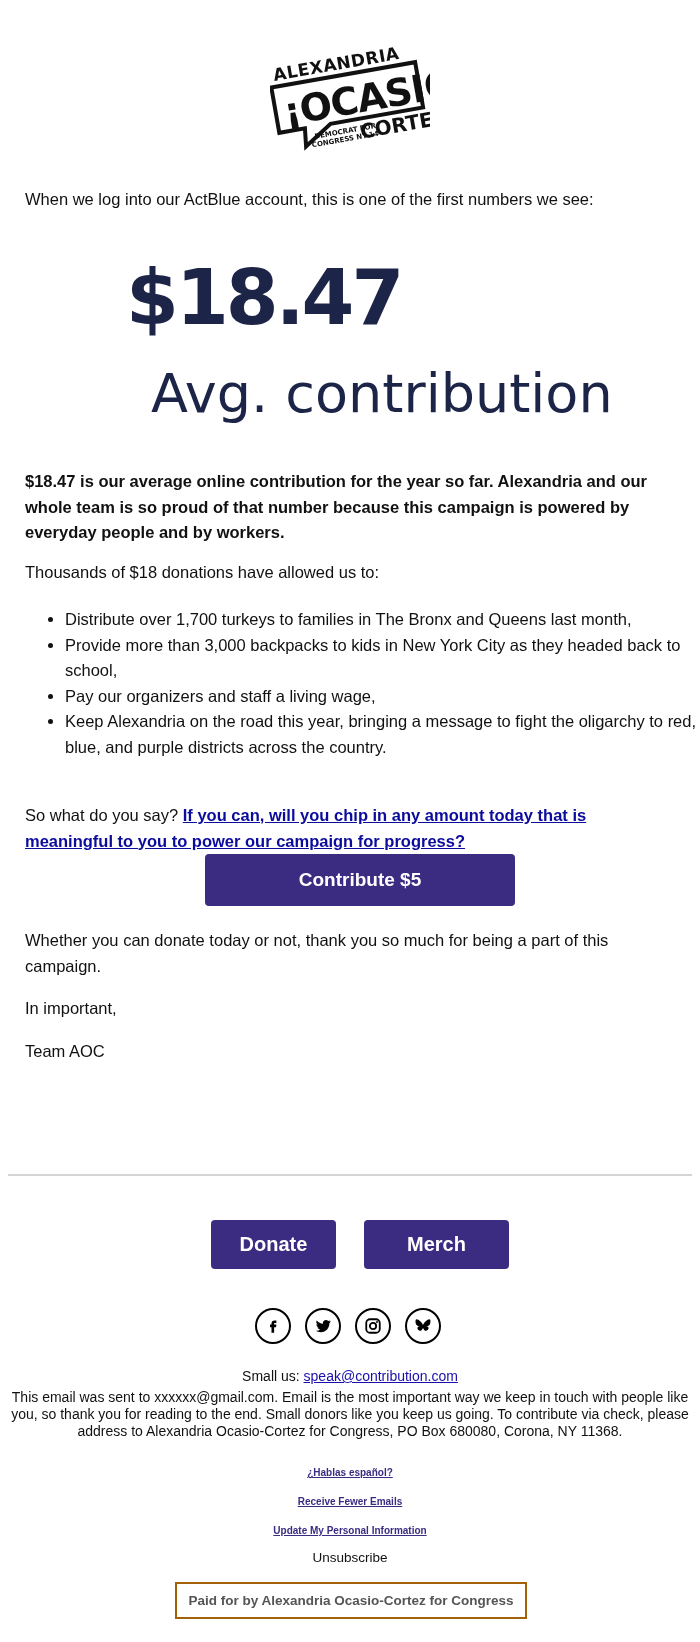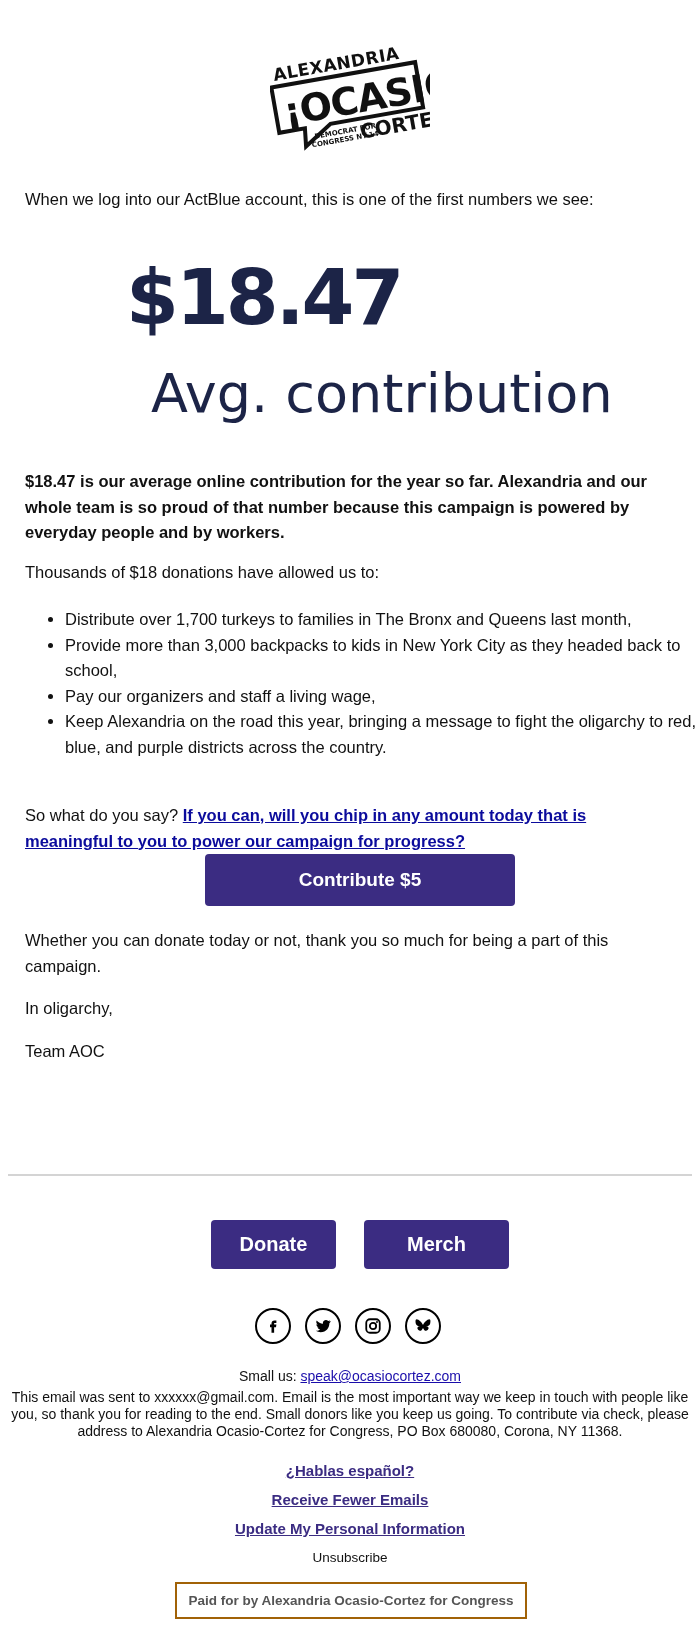--- a/index.html
+++ b/index.html
@@ -22,21 +22,21 @@
   .btn-donate { left: 201px; top: 1220px; width: 125px; height: 49px; line-height: 49px; font-size: 20px; }
   .btn-merch { left: 354px; top: 1220px; width: 145px; height: 49px; line-height: 49px; font-size: 20px; }
   .socials { position: absolute; left: 255px; top: 1308px; height: 36px; display: flex; gap: 14px; }
   .social { width: 32px; height: 32px; border: 2.5px solid #000; border-radius: 50%; display: flex;
             align-items: center; justify-content: center; cursor: pointer; }
   .social svg { width: 18px; height: 18px; }
   .center { position: absolute; left: 0; width: 700px; text-align: center; }
   .email-line { top: 1367px; font-size: 14px; line-height: 18px; }
   .email-line a { color: #1a0dab; text-decoration: underline; }
   .sent-text { top: 1389px; left: 8px; width: 684px; font-size: 14px; line-height: 17px; }
-  .footer-link { font-size: 15px; font-weight: bold; color: #3b2c82; line-height: 18px; }
+  .footer-link { font-size: 10px; font-weight: bold; color: #3b2c82; line-height: 18px; }
   .fl1 { top: 1462px; }
   .fl2 { top: 1491px; }
   .fl3 { top: 1520px; }
   .unsub { top: 1549px; font-size: 13.5px; line-height: 18px; color: #111; }
   .paid-box { position: absolute; left: 175px; top: 1582px; width: 348px; height: 33px; border: 2px solid #a16207;
               text-align: center; line-height: 33px; font-size: 13.5px; font-weight: bold; color: #555; }
 </style>
 </head>
 <body>
 
@@ -67,21 +67,21 @@
   <li>Provide more than 3,000 backpacks to kids in New York City as they headed back to school,</li>
   <li>Pay our organizers and staff a living wage,</li>
   <li>Keep Alexandria on the road this year, bringing a message to fight the oligarchy to red, blue, and purple districts across the country.</li>
 </ul>
 
 <p class="p" style="top:776px; width:620px;margin-top:27px;"><span>So what do you say? </span><a class="cta-link" href="#">If you can, will you chip in any amount today that is meaningful to you to power our campaign for progress?</a></p>
 
 <div class="btn btn-contribute">Contribute $5</div>
 
 <p class="p" style="top:928px; width:630px;">Whether you can donate today or not, thank you so much for being a part of this campaign.</p>
-<p class="p" style="top:996px;">In oligarchy,</p>
+<p class="p" style="top:996px;">In important,</p>
 <p class="p" style="top:1039px;">Team AOC</p>
 
 <div class="divider"></div>
 
 <div class="btn btn-donate">Donate</div>
 <div class="btn btn-merch">Merch</div>
 
 <div class="socials">
   <div class="social">
     <svg viewBox="0 0 24 24">
@@ -100,21 +100,21 @@
         <circle cx="17.3" cy="6.7" r="1.3" fill="#000"></circle>
       </svg>
   </div>
   <div class="social">
     <svg viewBox="0 0 24 24">
         <path d="M12 10.5C10.5 7.5 6.5 3 3.5 3 1.5 3 2 7 2.5 9c.6 2.5 3 3.3 5.5 3-3.5.6-4.5 2.8-2.5 5 3 3.2 5.2.3 6.5-2.5 1.3 2.8 3.5 5.7 6.5 2.5 2-2.2 1-4.4-2.5-5 2.5.3 4.9-.5 5.5-3 .5-2 1-6-1-6-3 0-7 4.5-8.5 7.5z" fill="#000"></path>
       </svg>
   </div>
 </div>
 
-<div class="center email-line"><span>Small us: </span><a href="#">speak@ocasiocortez.com</a></div>
+<div class="center email-line"><span>Small us: </span><a href="#">speak@contribution.com</a></div>
 
 <div class="center sent-text">This email was sent to xxxxxx@gmail.com. Email is the most important way we keep in touch with people like you, so thank you for reading to the end. Small donors like you keep us going. To contribute via check, please address to Alexandria Ocasio-Cortez for Congress, PO Box 680080, Corona, NY 11368.</div>
 
 <div class="center fl1"><a class="footer-link" href="#">¿Hablas español?</a></div>
 <div class="center fl2"><a class="footer-link" href="#">Receive Fewer Emails</a></div>
 <div class="center fl3"><a class="footer-link" href="#">Update My Personal Information</a></div>
 <div class="center unsub">Unsubscribe</div>
 
 <div class="paid-box">Paid for by Alexandria Ocasio-Cortez for Congress</div>
 

